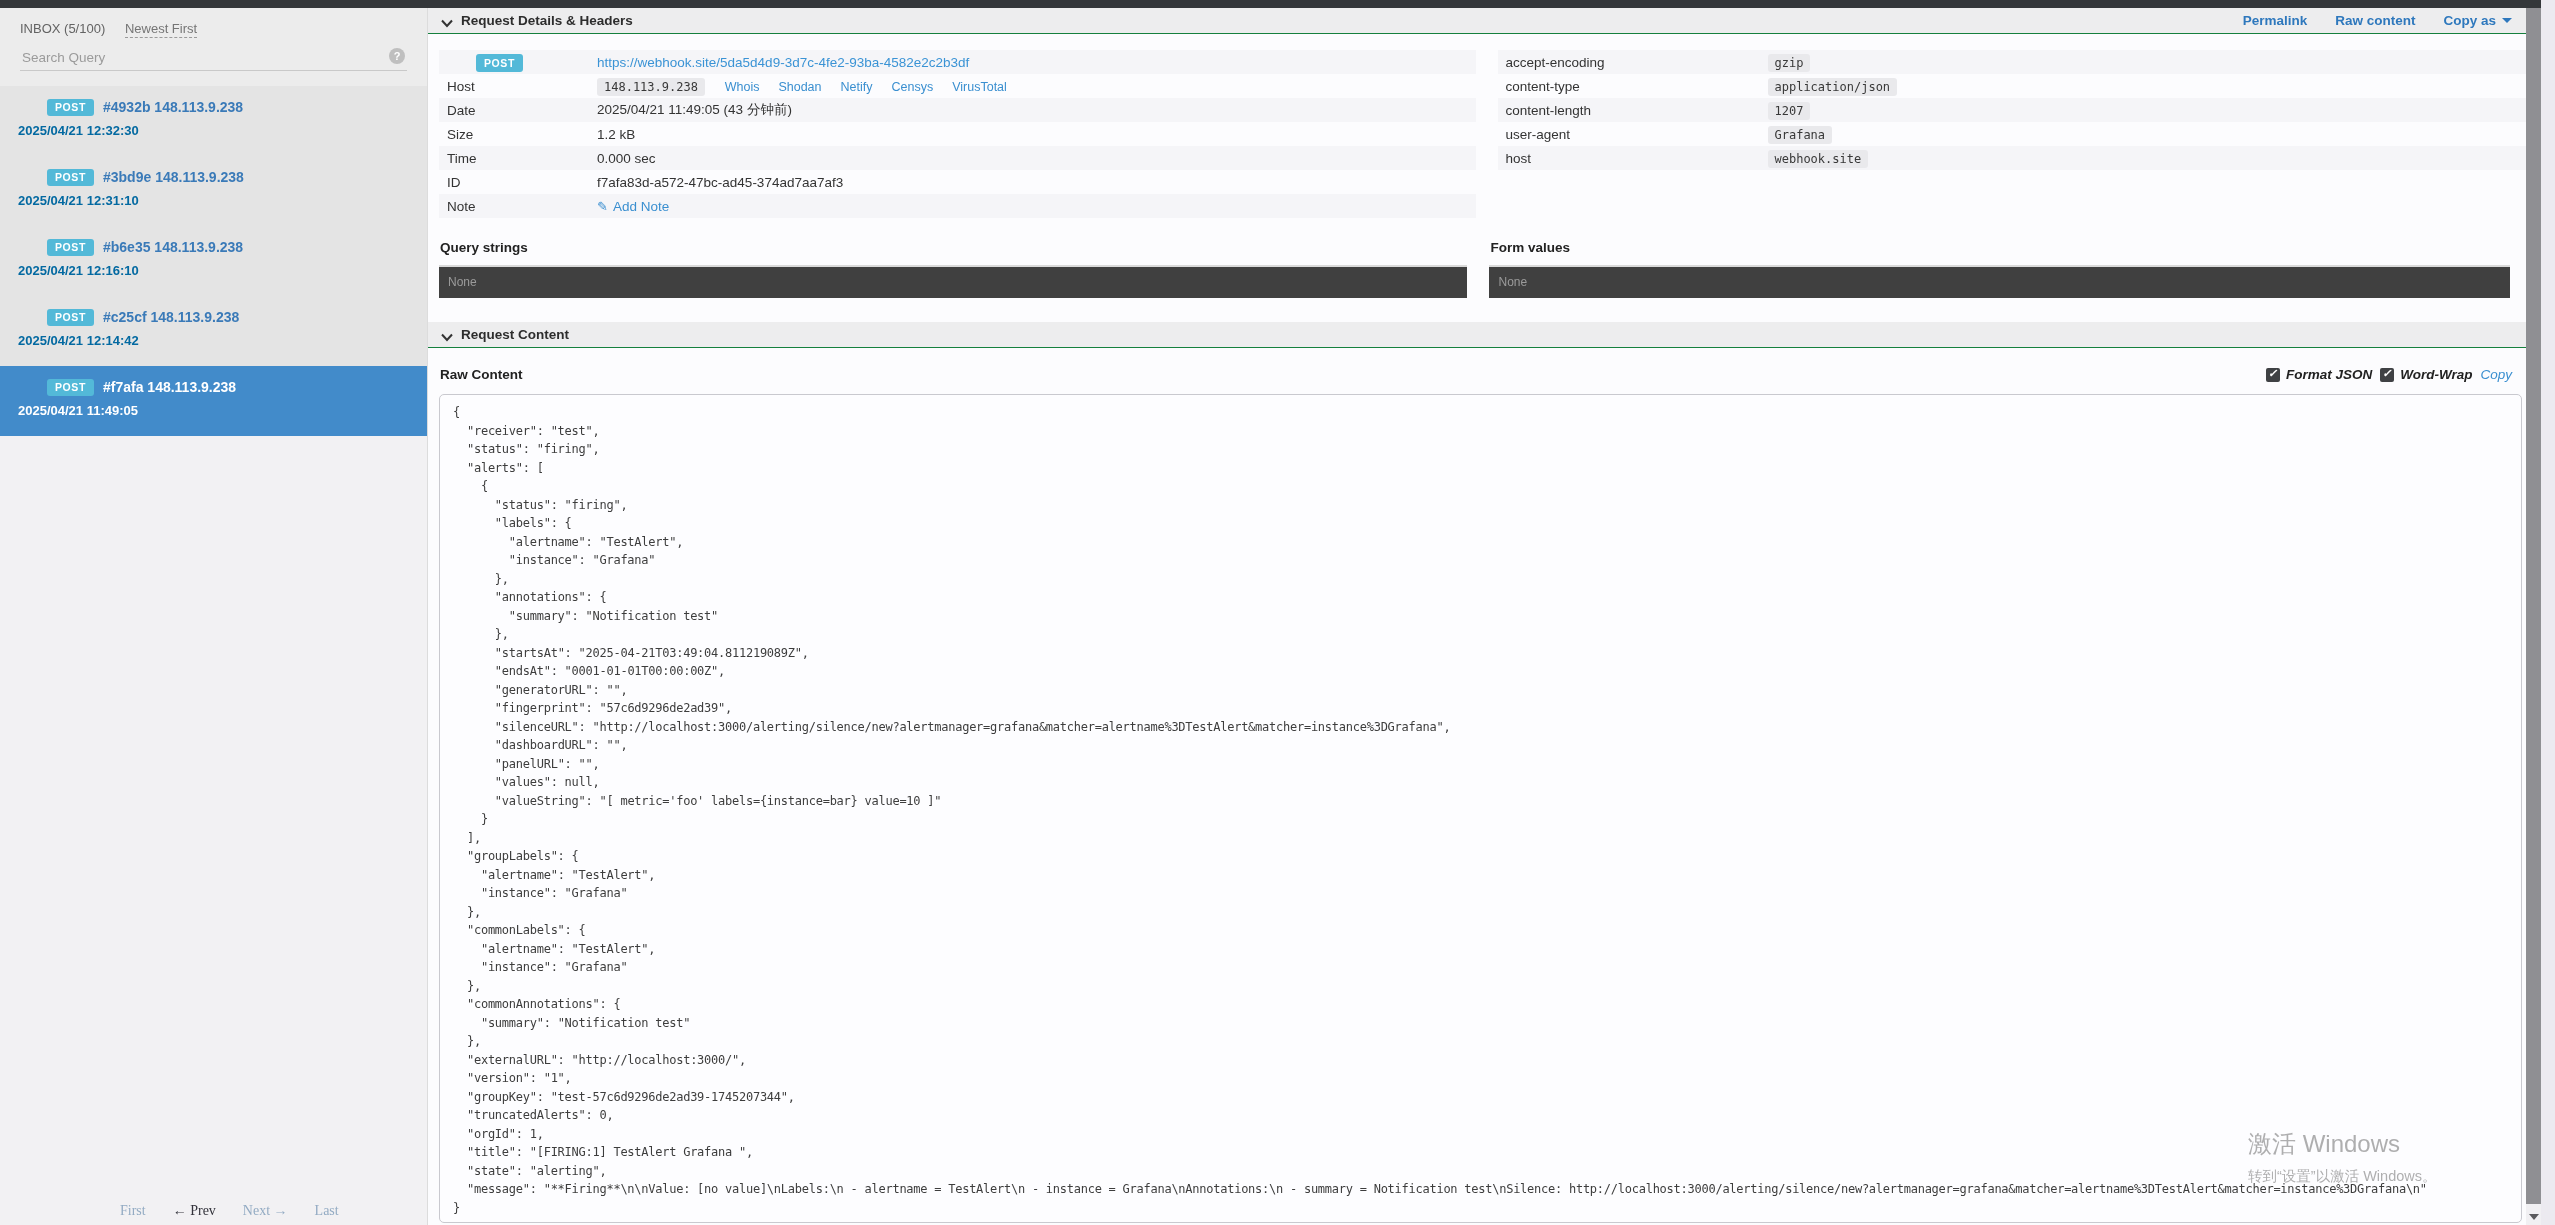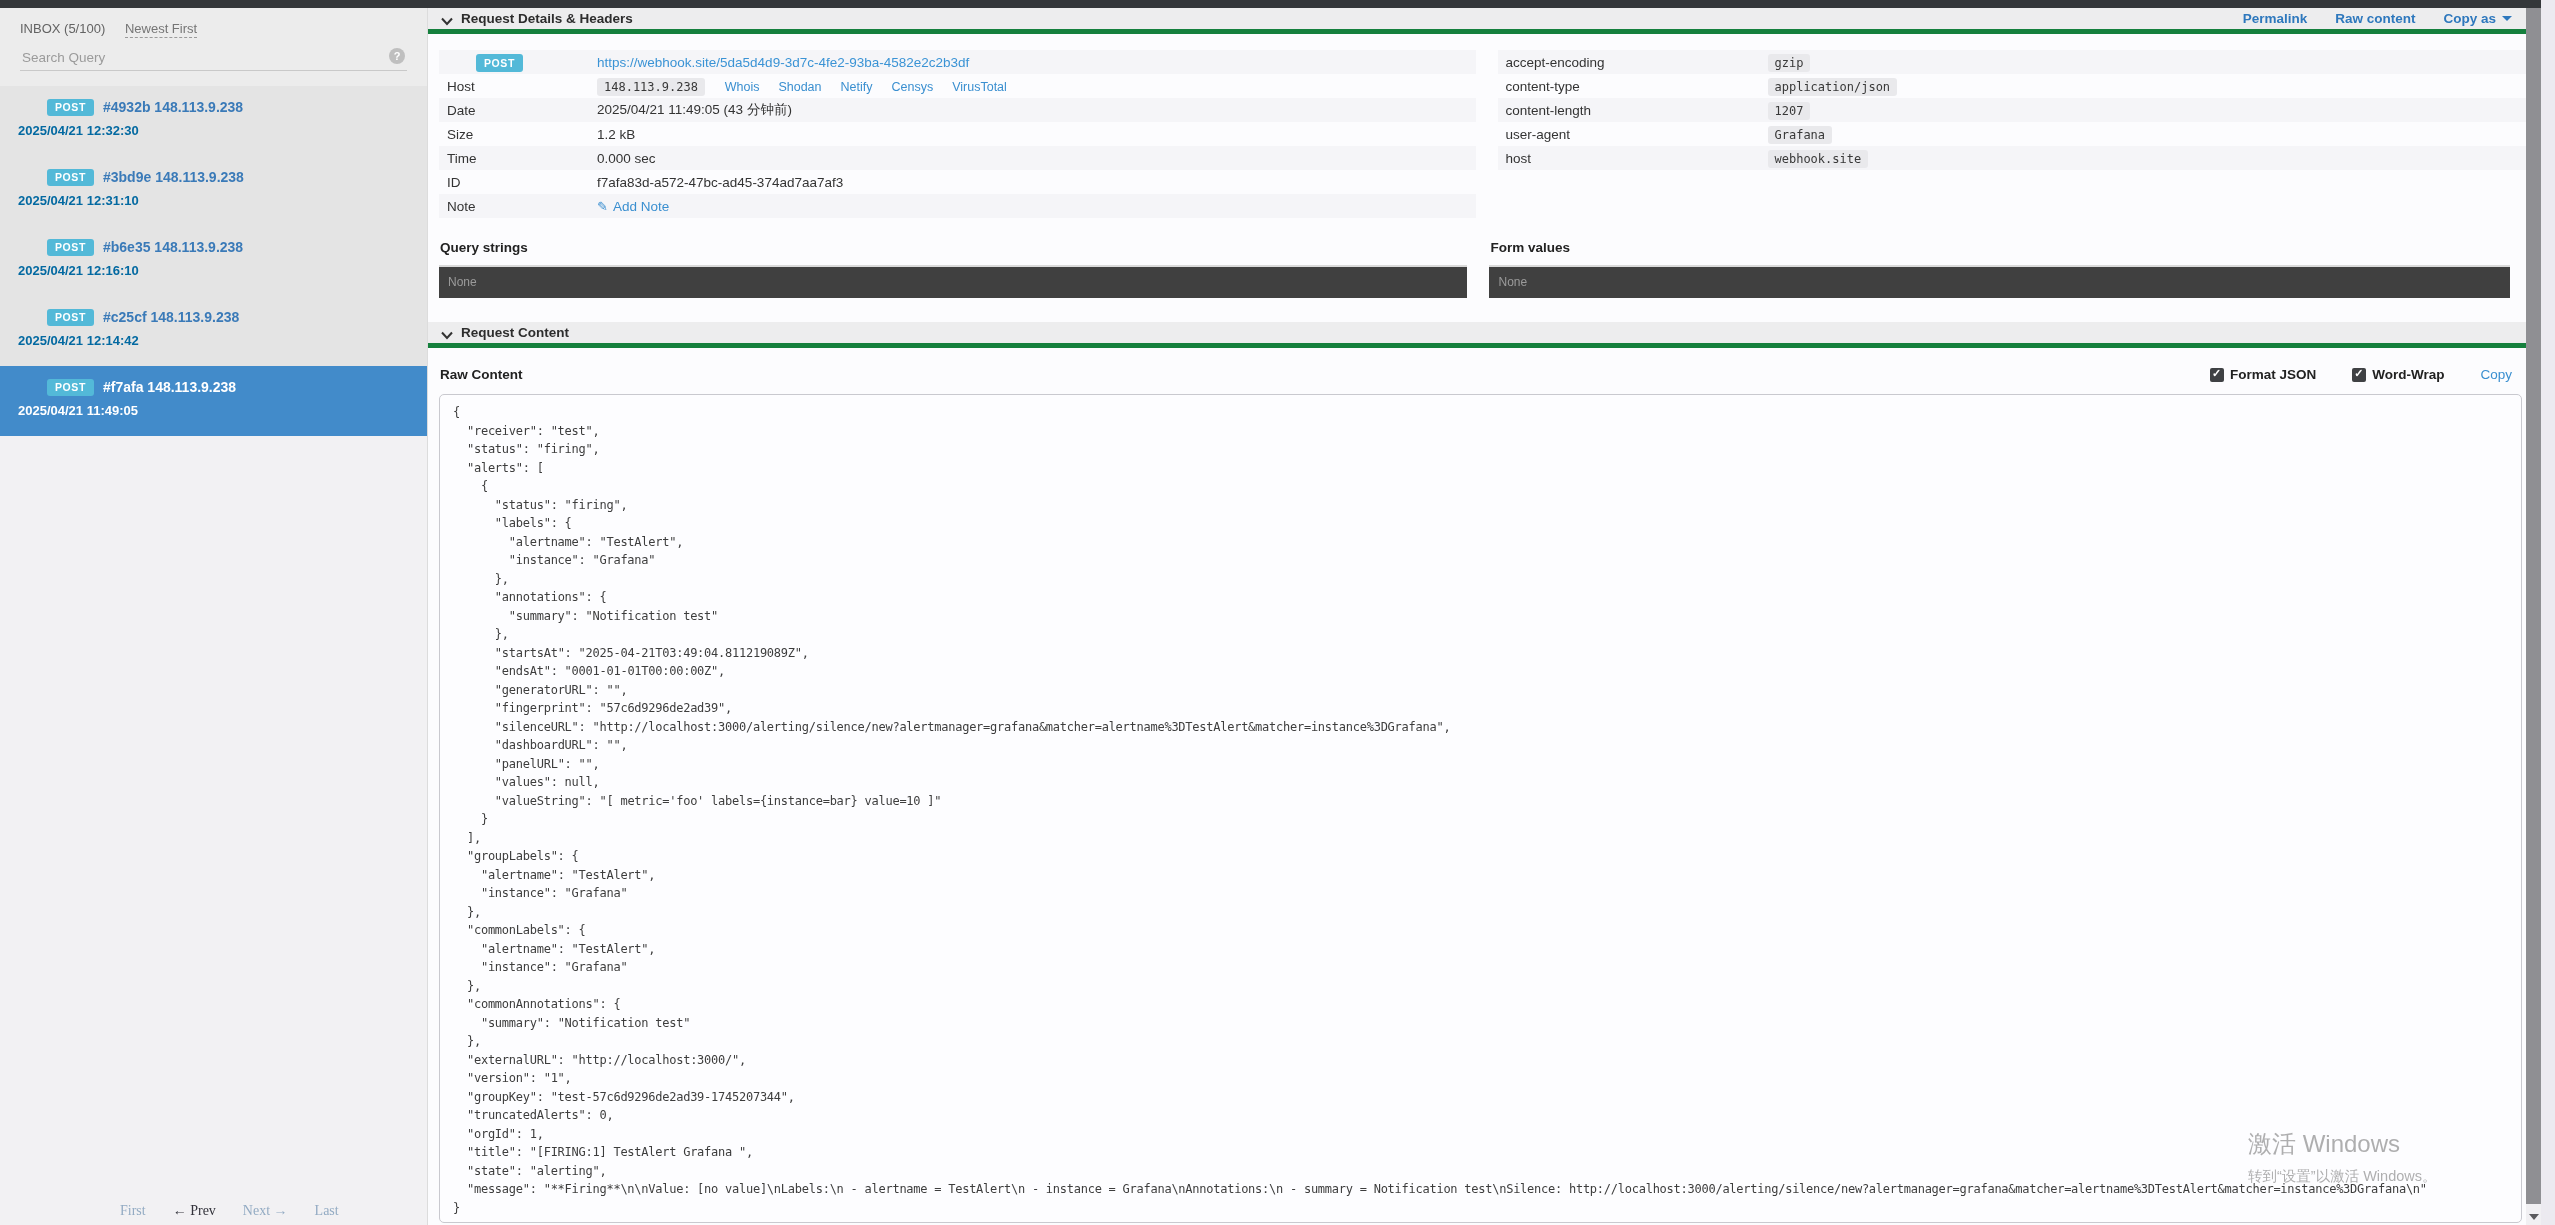--- a/index.html
+++ b/index.html
@@ -45,21 +45,21 @@
   .item-timestamp { margin-top:7px; color:#0369a1; font-weight:bold; font-size:13px; }
   .request-item.selected .item-timestamp { color:#fff; }
 
   .pagination { position:absolute; bottom:6px; left:120px; display:flex; gap:27px; font-size:14px; }
   .page-link { color:#93abc3;font-family:Liberation Serif, serif; }
   .page-link.enabled { color:#33333b; }
 
   
   .main { position:absolute; top:8px; left:428px; width:2098px; height:1217px; background:#fcfcfe; }
 
-  .section-bar { height:26px; background:#ededee; border-bottom:5px solid #15803d; display:flex; align-items:center; padding:0 14px 0 13px; }
+  .section-bar { height:26px; background:#ededee; border-bottom:1px solid #15803d; display:flex; align-items:center; padding:0 14px 0 13px; }
   .section-title { display:flex; align-items:center; gap:8px; font-weight:bold; font-size:13.5px; color:#2d2d2d; }
   .chevron-down { display:inline-block; width:12px; height:9px; }
   .bar-actions { margin-left:auto; display:flex; gap:28px; align-items:flex-end; }
   .bar-link { color:#2e78bd; font-weight:bold; font-size:13.5px; display:flex; align-items:center; gap:6px; }
   .caret-down { display:inline-block; width:0; height:0; border-left:5px solid transparent; border-right:5px solid transparent; border-top:5px solid #2e78bd; }
 
   .details-wrap { display:flex; gap:22px; padding:16px 0 0 11px; }
   .col-left { width:1037px; }
   .col-right { width:1029px; }
 
@@ -77,21 +77,21 @@
   .pencil-icon { font-size:13px; color:#3a8fd0; }
 
   .subcols { display:flex; gap:22px; padding:22px 16px 0 11px; }
   .subhead { font-weight:bold; font-size:13.5px; color:#222; padding:0 0 10px 1px; border-bottom:2px solid #dadada; }
   .none-row { background:#404040; color:#9b9b9b; font-size:12px; padding:8px 9px 9px; }
 
   .section-bar.second { margin-top:24px; }
 
   .raw-header { display:flex; align-items:center; padding:19px 14px 0 12px; }
   .raw-title { font-weight:bold; font-size:13.5px; color:#222; }
-  .raw-controls { margin-left:auto; display:flex; align-items:flex-end; gap:36px; }
+  .raw-controls { margin-left:auto; display:flex; align-items:flex-end; gap:8px;font-style:italic; }
   .cb-group { display:flex; align-items:center; gap:6px; cursor:pointer; }
   .checkbox { width:14px; height:14px; background:#3f4144; border-radius:2px; position:relative; }
   .checkbox::after { content:"✓"; position:absolute; left:2px; top:-1px; color:#fff; font-size:11px; font-weight:bold; }
   .cb-label { font-weight:bold; font-size:13.5px; color:#222; }
   .copy-link { color:#3a8fd0; font-size:13.5px; }
 
   .json-box { margin:12px 4px 0 11px; height:829px; border:1px solid #c9c9cf; border-radius:5px; background:#fdfdff; padding:8px 13px; overflow:hidden; }
   .json-pre { margin:0; font-family:"DejaVu Sans Mono", monospace; font-size:12px; line-height:18.5px;
     letter-spacing:-0.25px; color:#3d3d3d; white-space:pre-wrap; word-break:break-word; }
 

